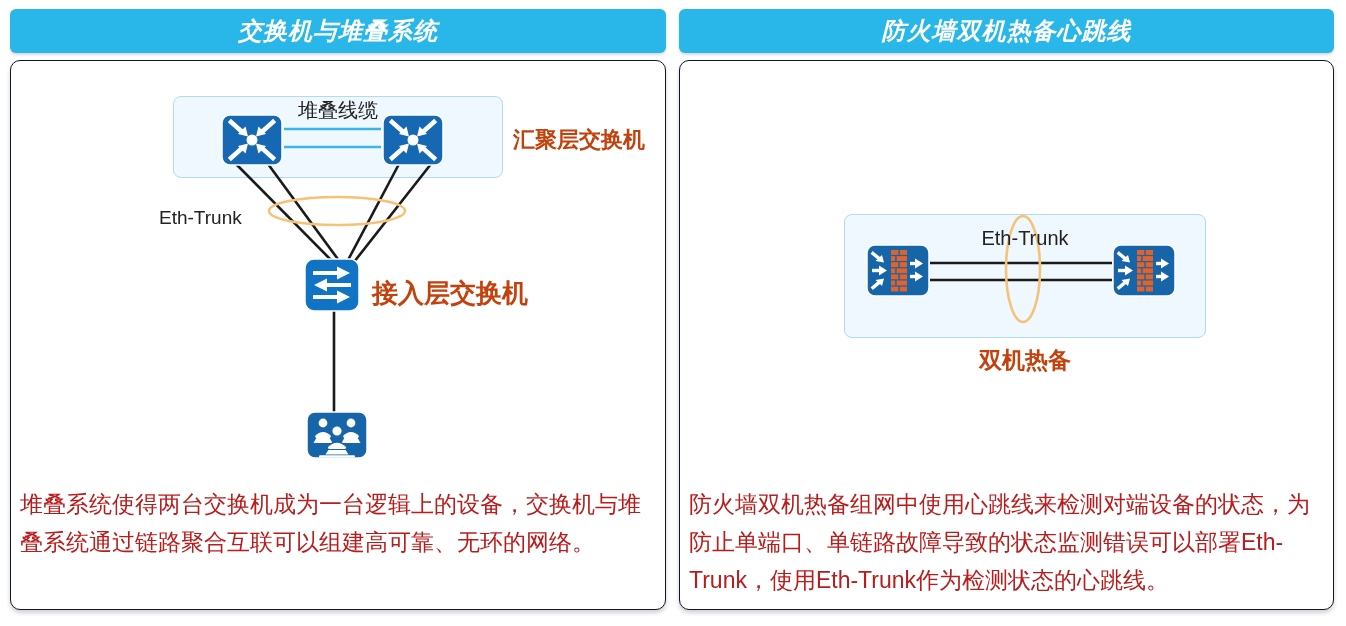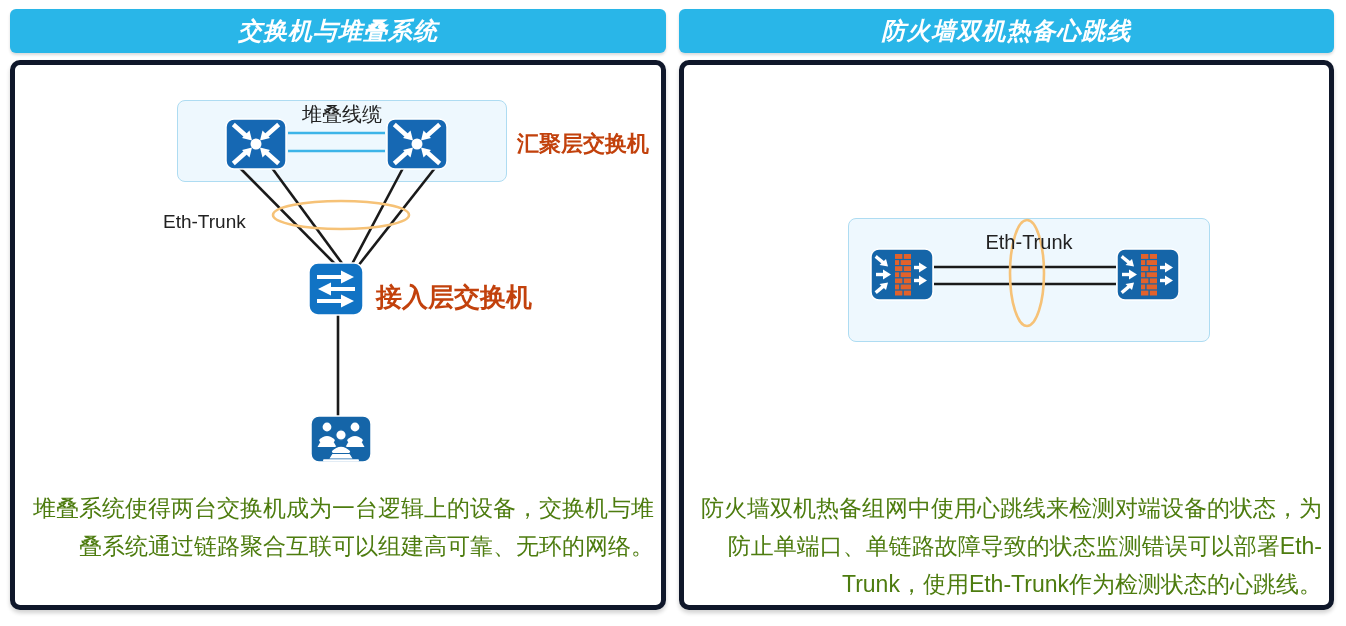--- a/index.html
+++ b/index.html
@@ -16,21 +16,21 @@
   .panel-header {
     position: absolute; left: 0; top: 9px; width: 100%; height: 44px;
     background: #29b6e8; border-radius: 6px;
     display: flex; align-items: center; justify-content: center;
     color: #ffffff; font-size: 24px; font-weight: 700; letter-spacing: 1px;
     box-shadow: 0 2px 3px rgba(0,0,0,0.15);
     font-style: italic;
   }
   .panel-card {
     position: absolute; left: 0; top: 60px; width: 100%; height: 550px;
-    background: #ffffff; border: 5px solid #0f172a; border-radius: 10px;
+    background: #ffffff; border: 1px solid #0f172a; border-radius: 10px;
     box-shadow: 0 3px 4px rgba(0,0,0,0.18);
   }
   .diagram { position: absolute; inset: 0; }
   .wire-layer { position: absolute; left: 0; top: 0; pointer-events: none; }
 
   .container-box {
     position: absolute; background: #eef8fe; border: 1.5px solid #aedcf2;
     border-radius: 8px;
   }
   .icon { position: absolute; }
@@ -43,21 +43,21 @@
   .stack-cable-label { left: 162px; top: 36px; width: 330px; text-align: center; font-size: 20px; }
   .left-agg-label    { left: 502px; top: 64px;  font-size: 22px; }
   .left-trunk-label  { left: 148px; top: 146px; font-size: 19px; }
   .left-access-label { left: 361px; top: 215px; font-size: 26px; }
 
   .right-trunk-label { left: 164px; top: 166px; width: 362px; text-align: center; font-size: 20px; }
   .right-ha-label    { left: 164px; top: 284px; width: 362px; text-align: center; font-size: 23px; }
 
   .description {
     position: absolute; left: 9px; right: 7px; top: 424px;
-    font-size: 23px; line-height: 38px; color: #4d7c0f; text-align: right;
+    font-size: 23px; line-height: 38px; color: #b91c1c; text-align: left;
   }
 </style>
 </head>
 <body>
 
 <div class="panel panel-left">
   <div class="panel-header">交换机与堆叠系统</div>
 
   <div class="panel-card">
     <div class="diagram">
@@ -247,17 +247,18 @@
             <polygon points="18,34.5 16,42 9.5,36"></polygon>
             <line x1="44" y1="19.5" x2="49" y2="19.5" stroke="#ffffff" stroke-width="3.4"></line>
             <polygon points="49,14.5 57,19.5 49,24.5"></polygon>
             <line x1="44" y1="32.5" x2="49" y2="32.5" stroke="#ffffff" stroke-width="3.4"></line>
             <polygon points="49,27.5 57,32.5 49,37.5"></polygon>
           </g>
         </svg>
       </div>
 
       <div class="lbl lbl-plain right-trunk-label">Eth-Trunk</div>
+      <div class="lbl lbl-bold right-ha-label">双机热备</div>
     </div>
 
     <div class="description">防火墙双机热备组网中使用心跳线来检测对端设备的状态，为防止单端口、单链路故障导致的状态监测错误可以部署Eth-Trunk，使用Eth-Trunk作为检测状态的心跳线。</div>
   </div>
 </div>
 
 </body></html>

